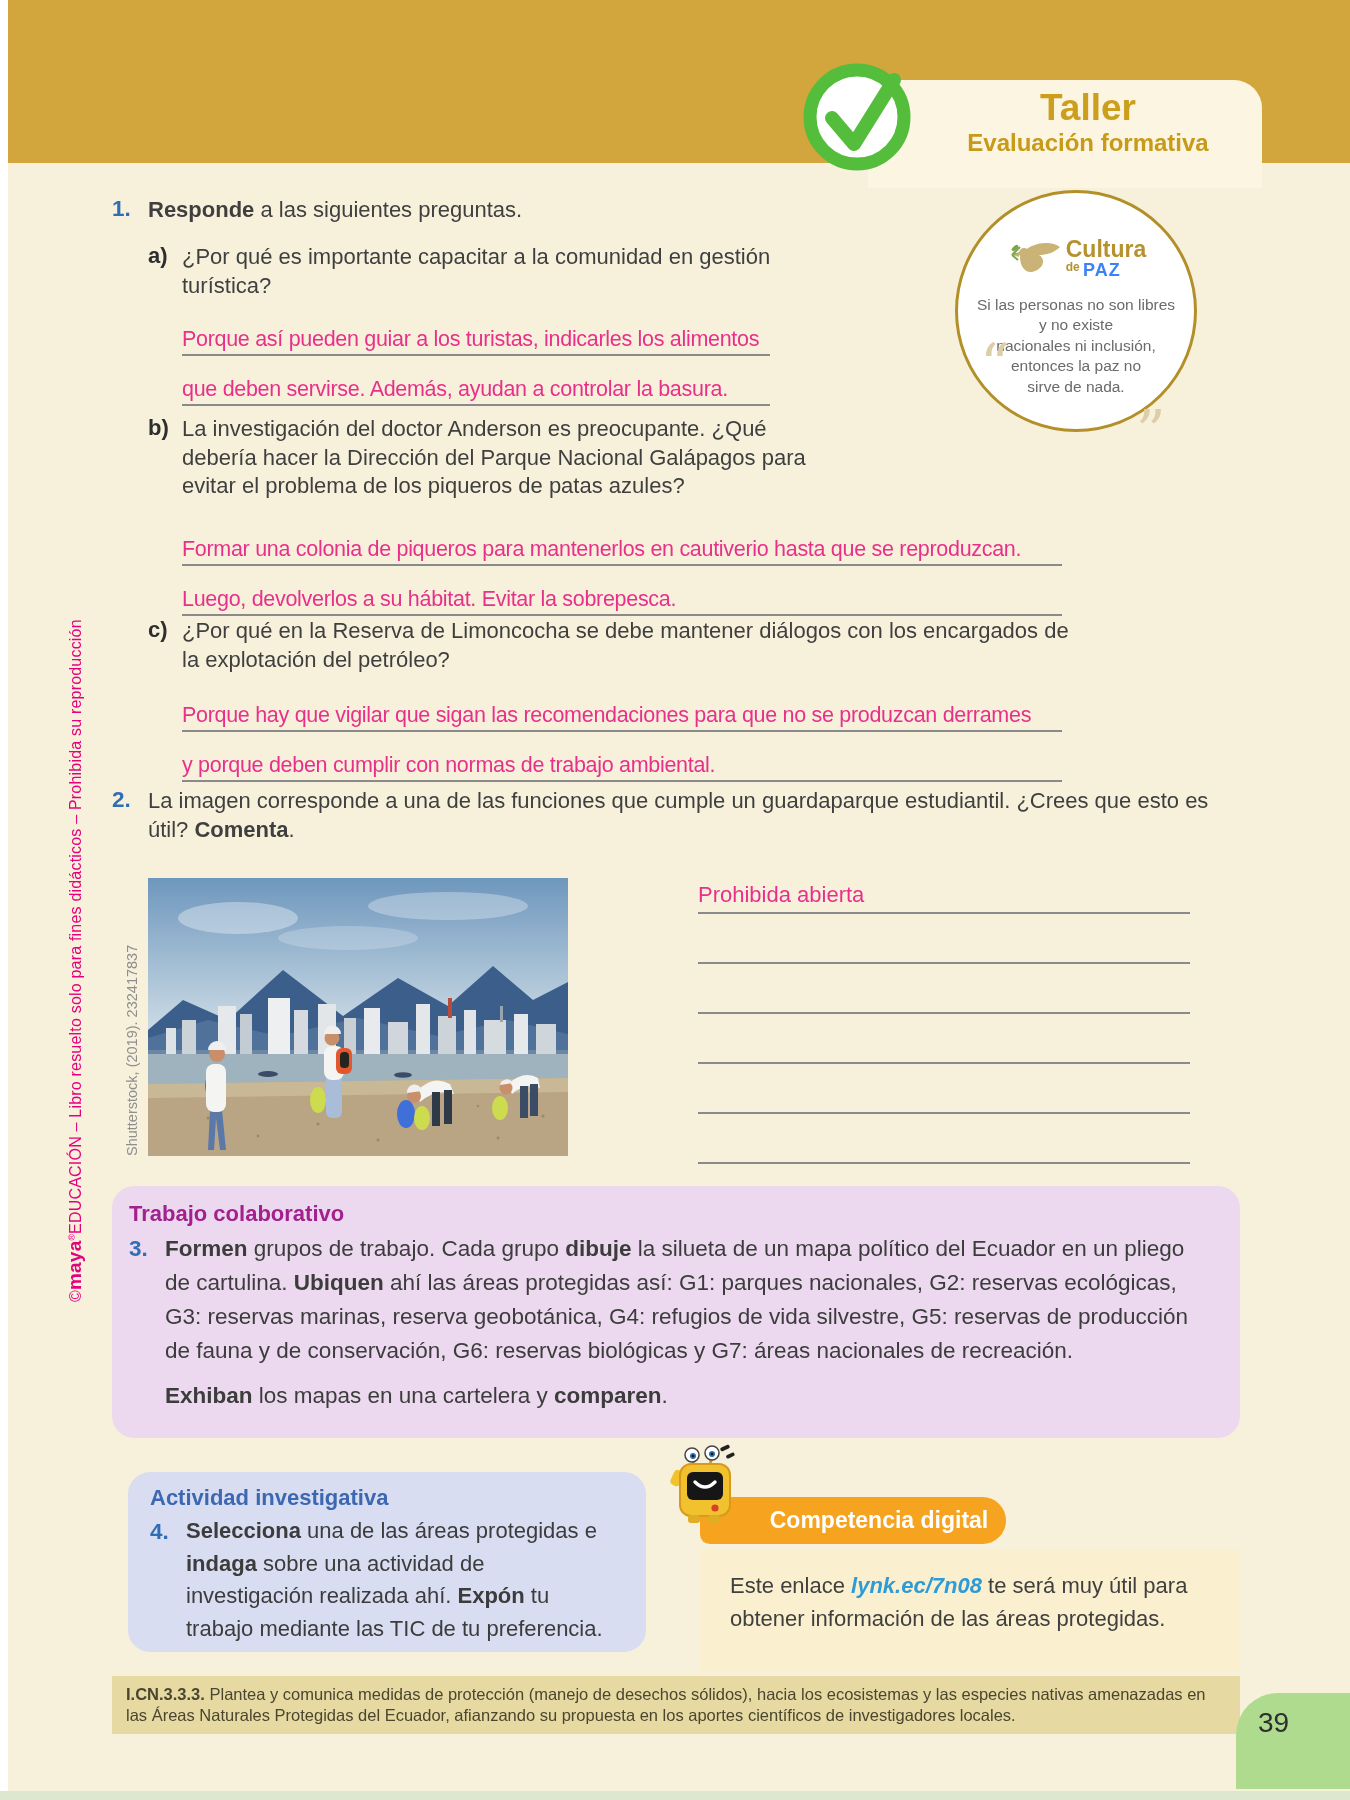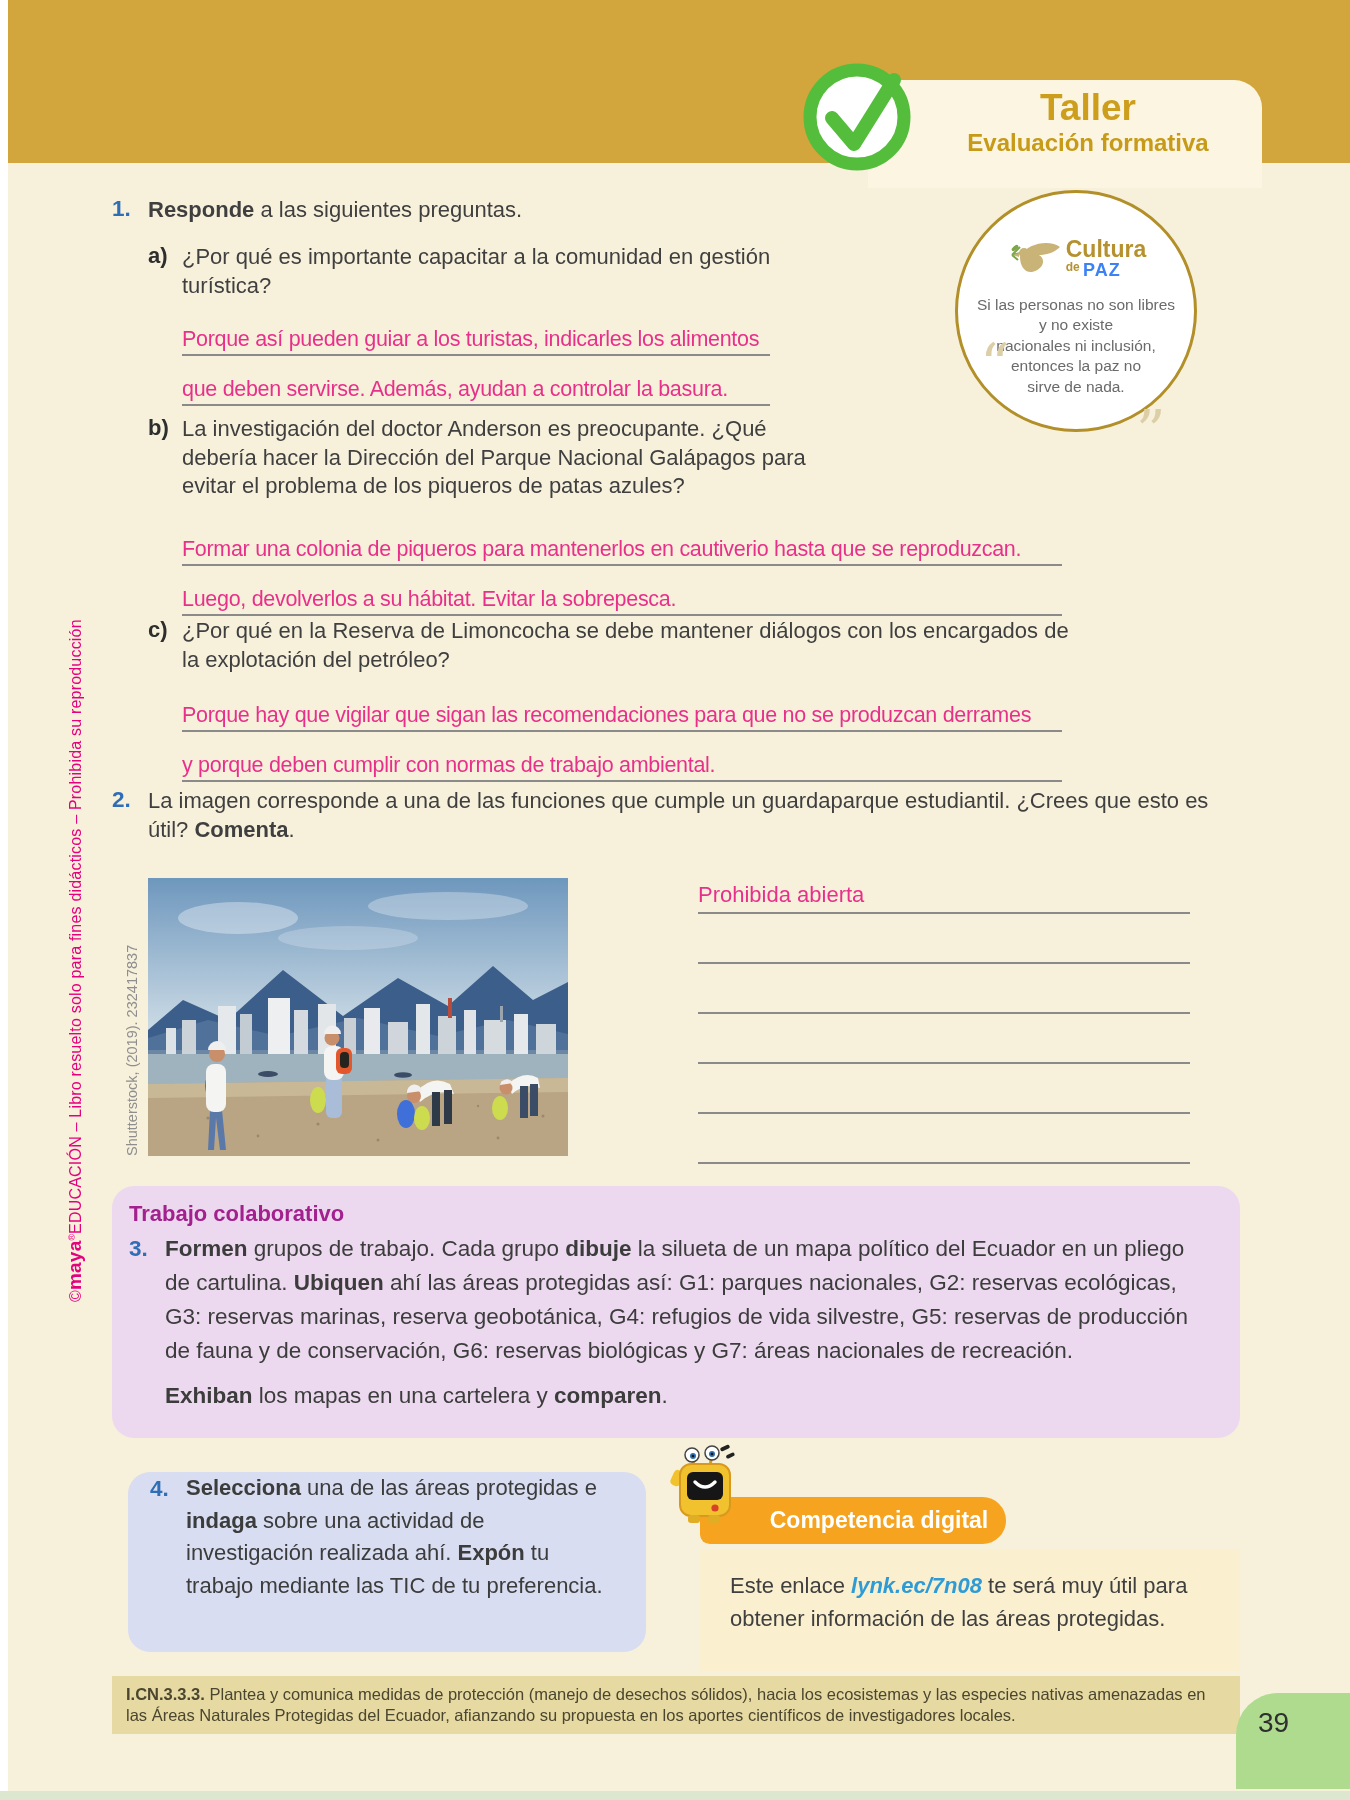--- a/index.html
+++ b/index.html
@@ -256,20 +256,21 @@
   <div class="abs" id="collab">
     <div class="box-title">Trabajo colaborativo</div>
     <div class="num-row">
       <div class="num-cell">3.</div>
       <div class="body"><span class="seg-b">Formen</span><span> grupos de trabajo. Cada grupo </span><span class="seg-b">dibuje</span><span> la silueta de un mapa político del Ecuador en un pliego de cartulina. </span><span class="seg-b">Ubiquen</span><span> ahí las áreas protegidas así: G1: parques nacionales, G2: reservas ecológicas, G3: reservas marinas, reserva geobotánica, G4: refugios de vida silvestre, G5: reservas de producción de fauna y de conservación, G6: reservas biológicas y G7: áreas nacionales de recreación.</span></div>
     </div>
     <div class="exhiban"><span class="seg-b">Exhiban</span><span> los mapas en una cartelera y </span><span class="seg-b">comparen</span><span>.</span></div>
   </div>
 
   <div class="abs" id="research">
+    <div class="box-title">Actividad investigativa</div>
     <div class="num-row">
       <div class="num-cell">4.</div>
       <div class="body"><span class="seg-b">Selecciona</span><span> una de las áreas protegidas e </span><span class="seg-b">indaga</span><span> sobre una actividad de investigación realizada ahí. </span><span class="seg-b">Expón</span><span> tu trabajo mediante las TIC de tu preferencia.</span></div>
     </div>
   </div>
 
   <div class="abs" id="robot">
     <svg width="74" height="84" viewBox="0 0 74 84">
       <rect x="50" y="2" width="10" height="4" rx="2" fill="#222222" transform="rotate(-25 55 4)"></rect>
       <rect x="56" y="10" width="9" height="3.6" rx="1.8" fill="#222222" transform="rotate(-25 60 12)"></rect>

